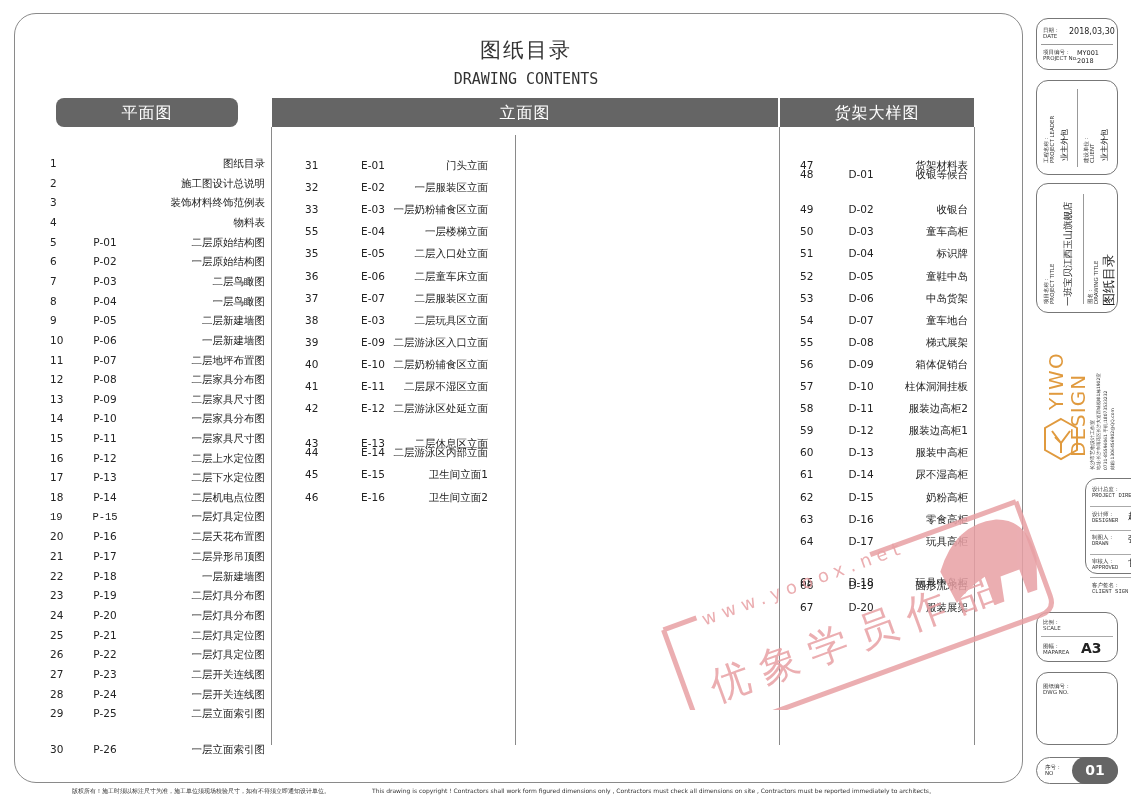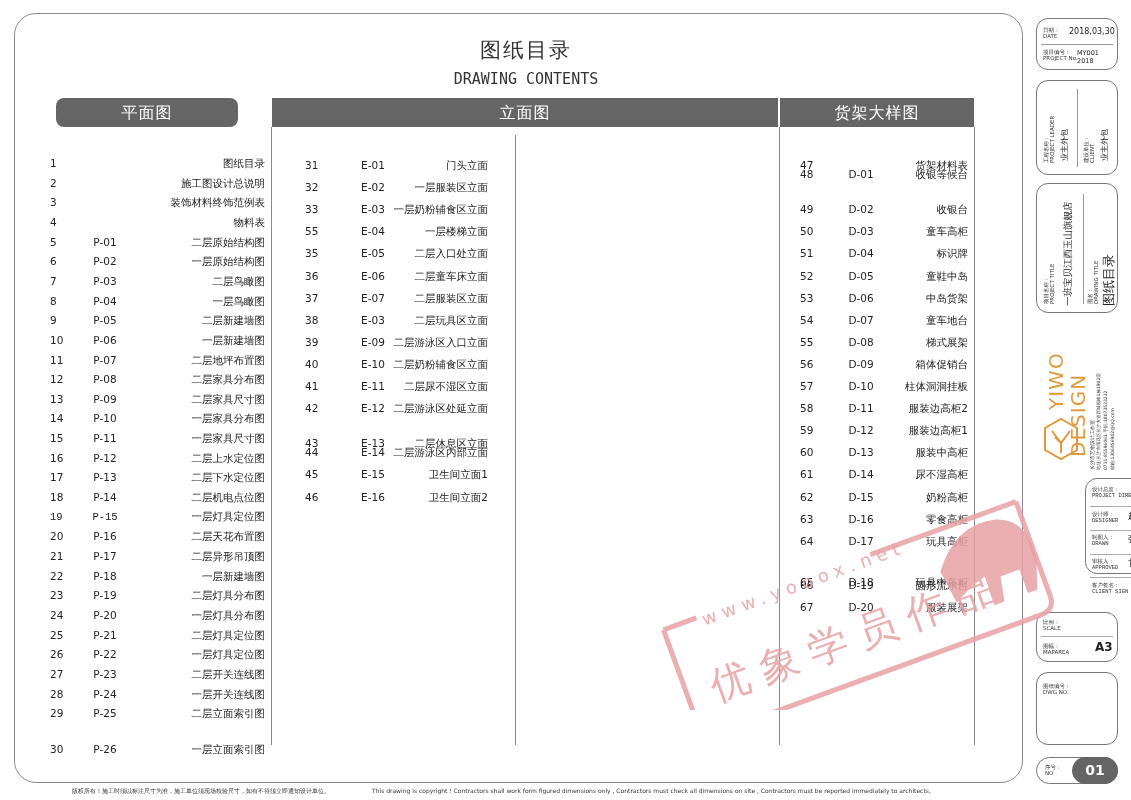--- a/index.html
+++ b/index.html
@@ -517,21 +517,21 @@
 <div class="tb tb5">
   <div style="position:absolute;left:6px;top:6px;" class="tb-small">
     <div>比例：</div>
     <div>SCALE</div>
   </div>
   <div style="position:absolute;left:4px;right:4px;top:23px;height:1px;background:#aaa;"></div>
   <div style="position:absolute;left:6px;top:30px;" class="tb-small">
     <div>图幅：</div>
     <div>MAPAREA</div>
   </div>
-  <div style="position:absolute;left:58px;top:27px;font-size:12px;font-weight:bold;">A3</div>
+  <div style="position:absolute;left:44px;top:27px;font-size:14px;font-weight:bold;">A3</div>
 </div>
 
 <div class="tb tb6">
   <div style="position:absolute;left:6px;top:10px;" class="tb-small">
     <div>图纸编号：</div>
     <div>DWG NO.</div>
   </div>
 </div>
 
 <div class="tb tb7">

